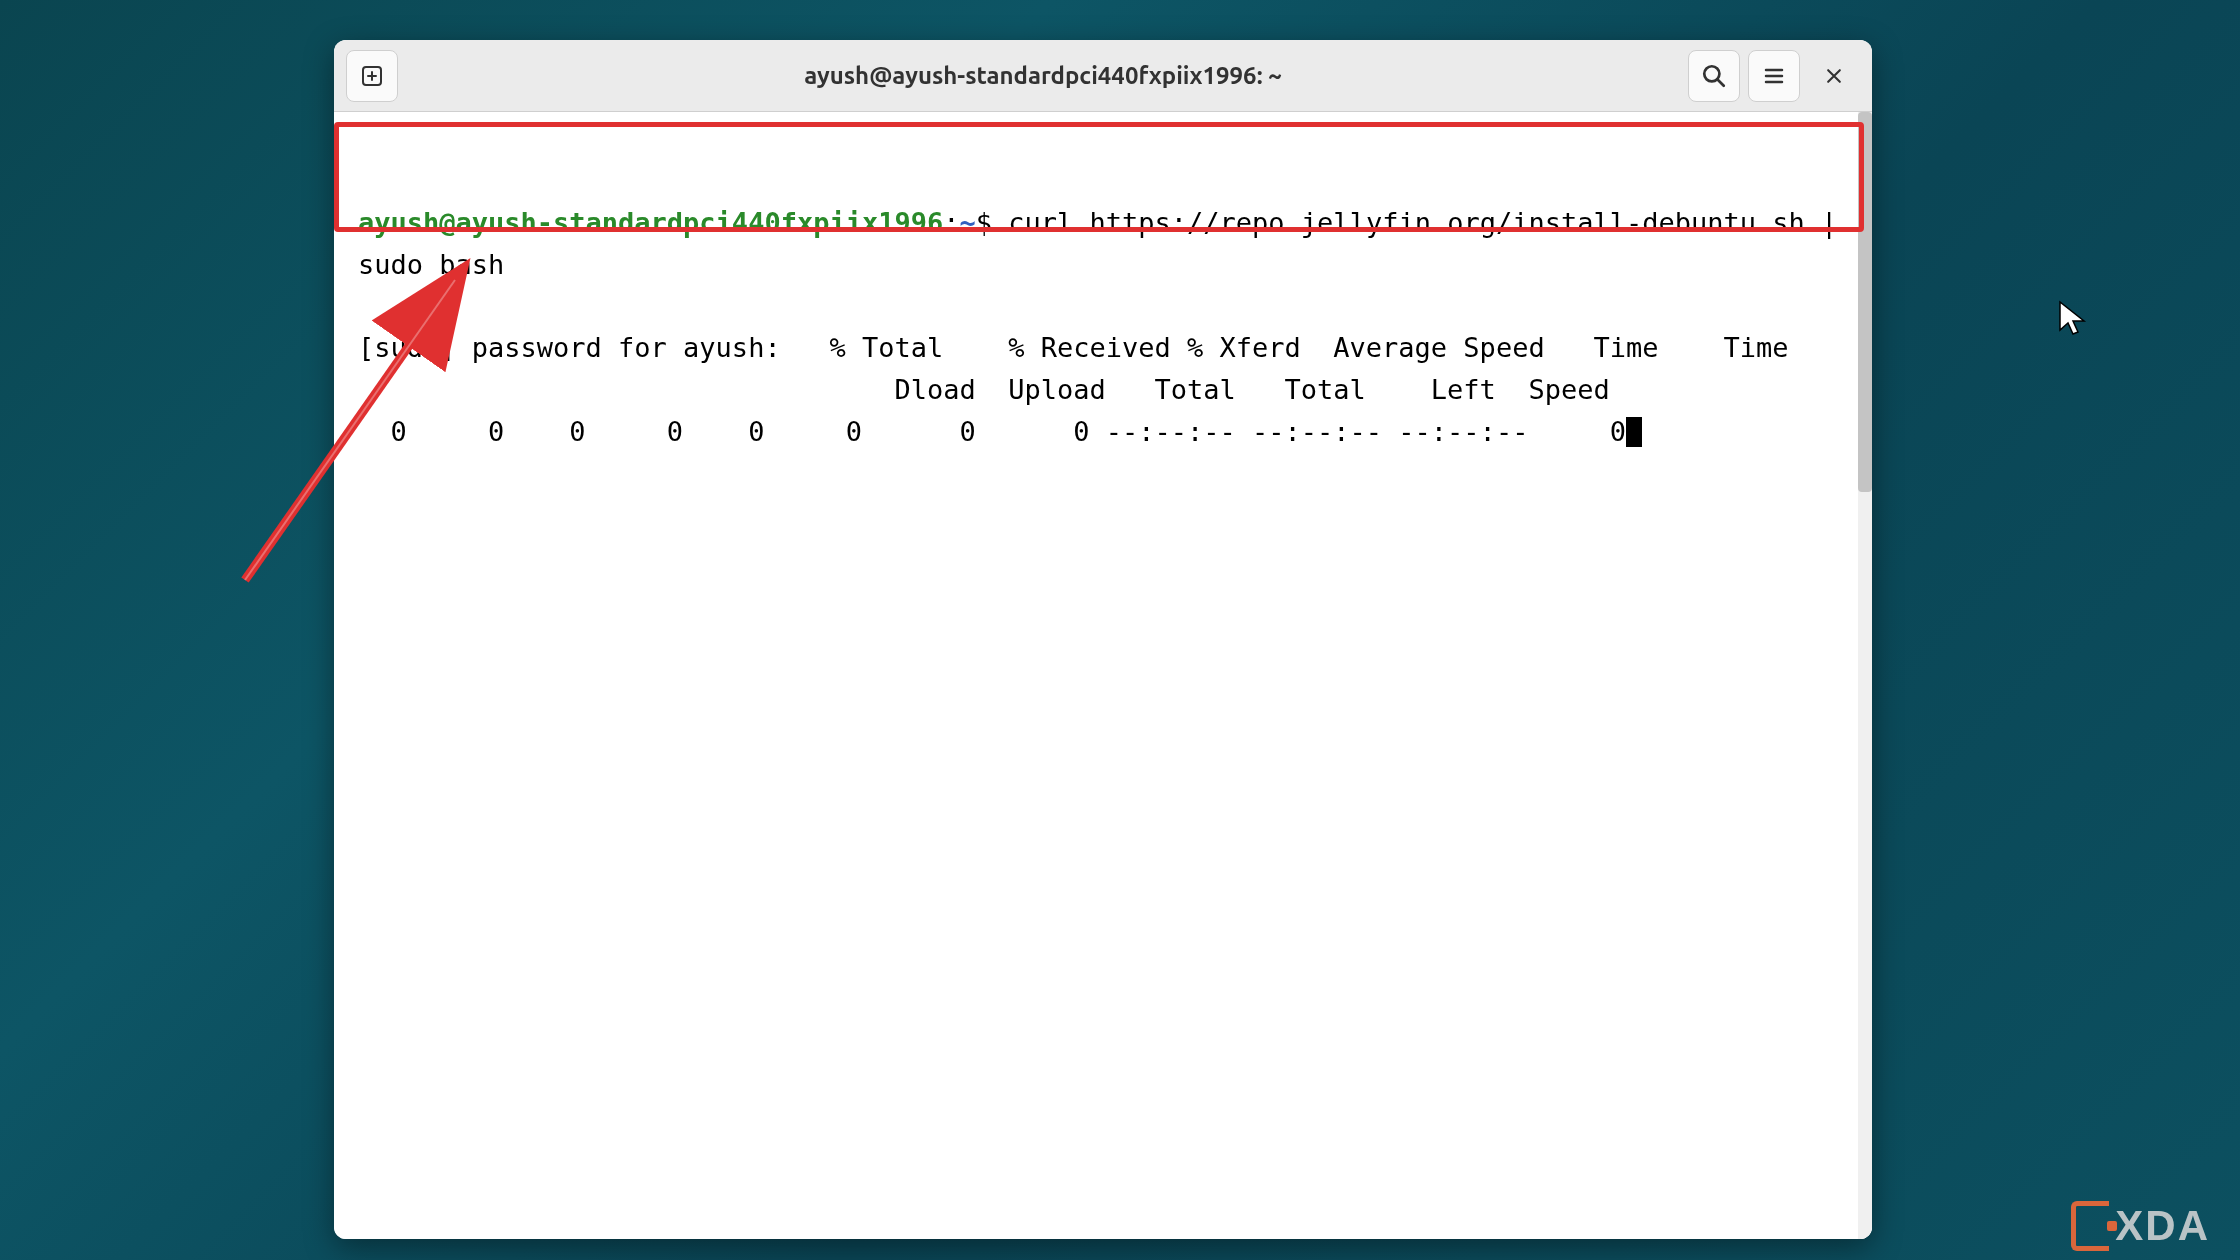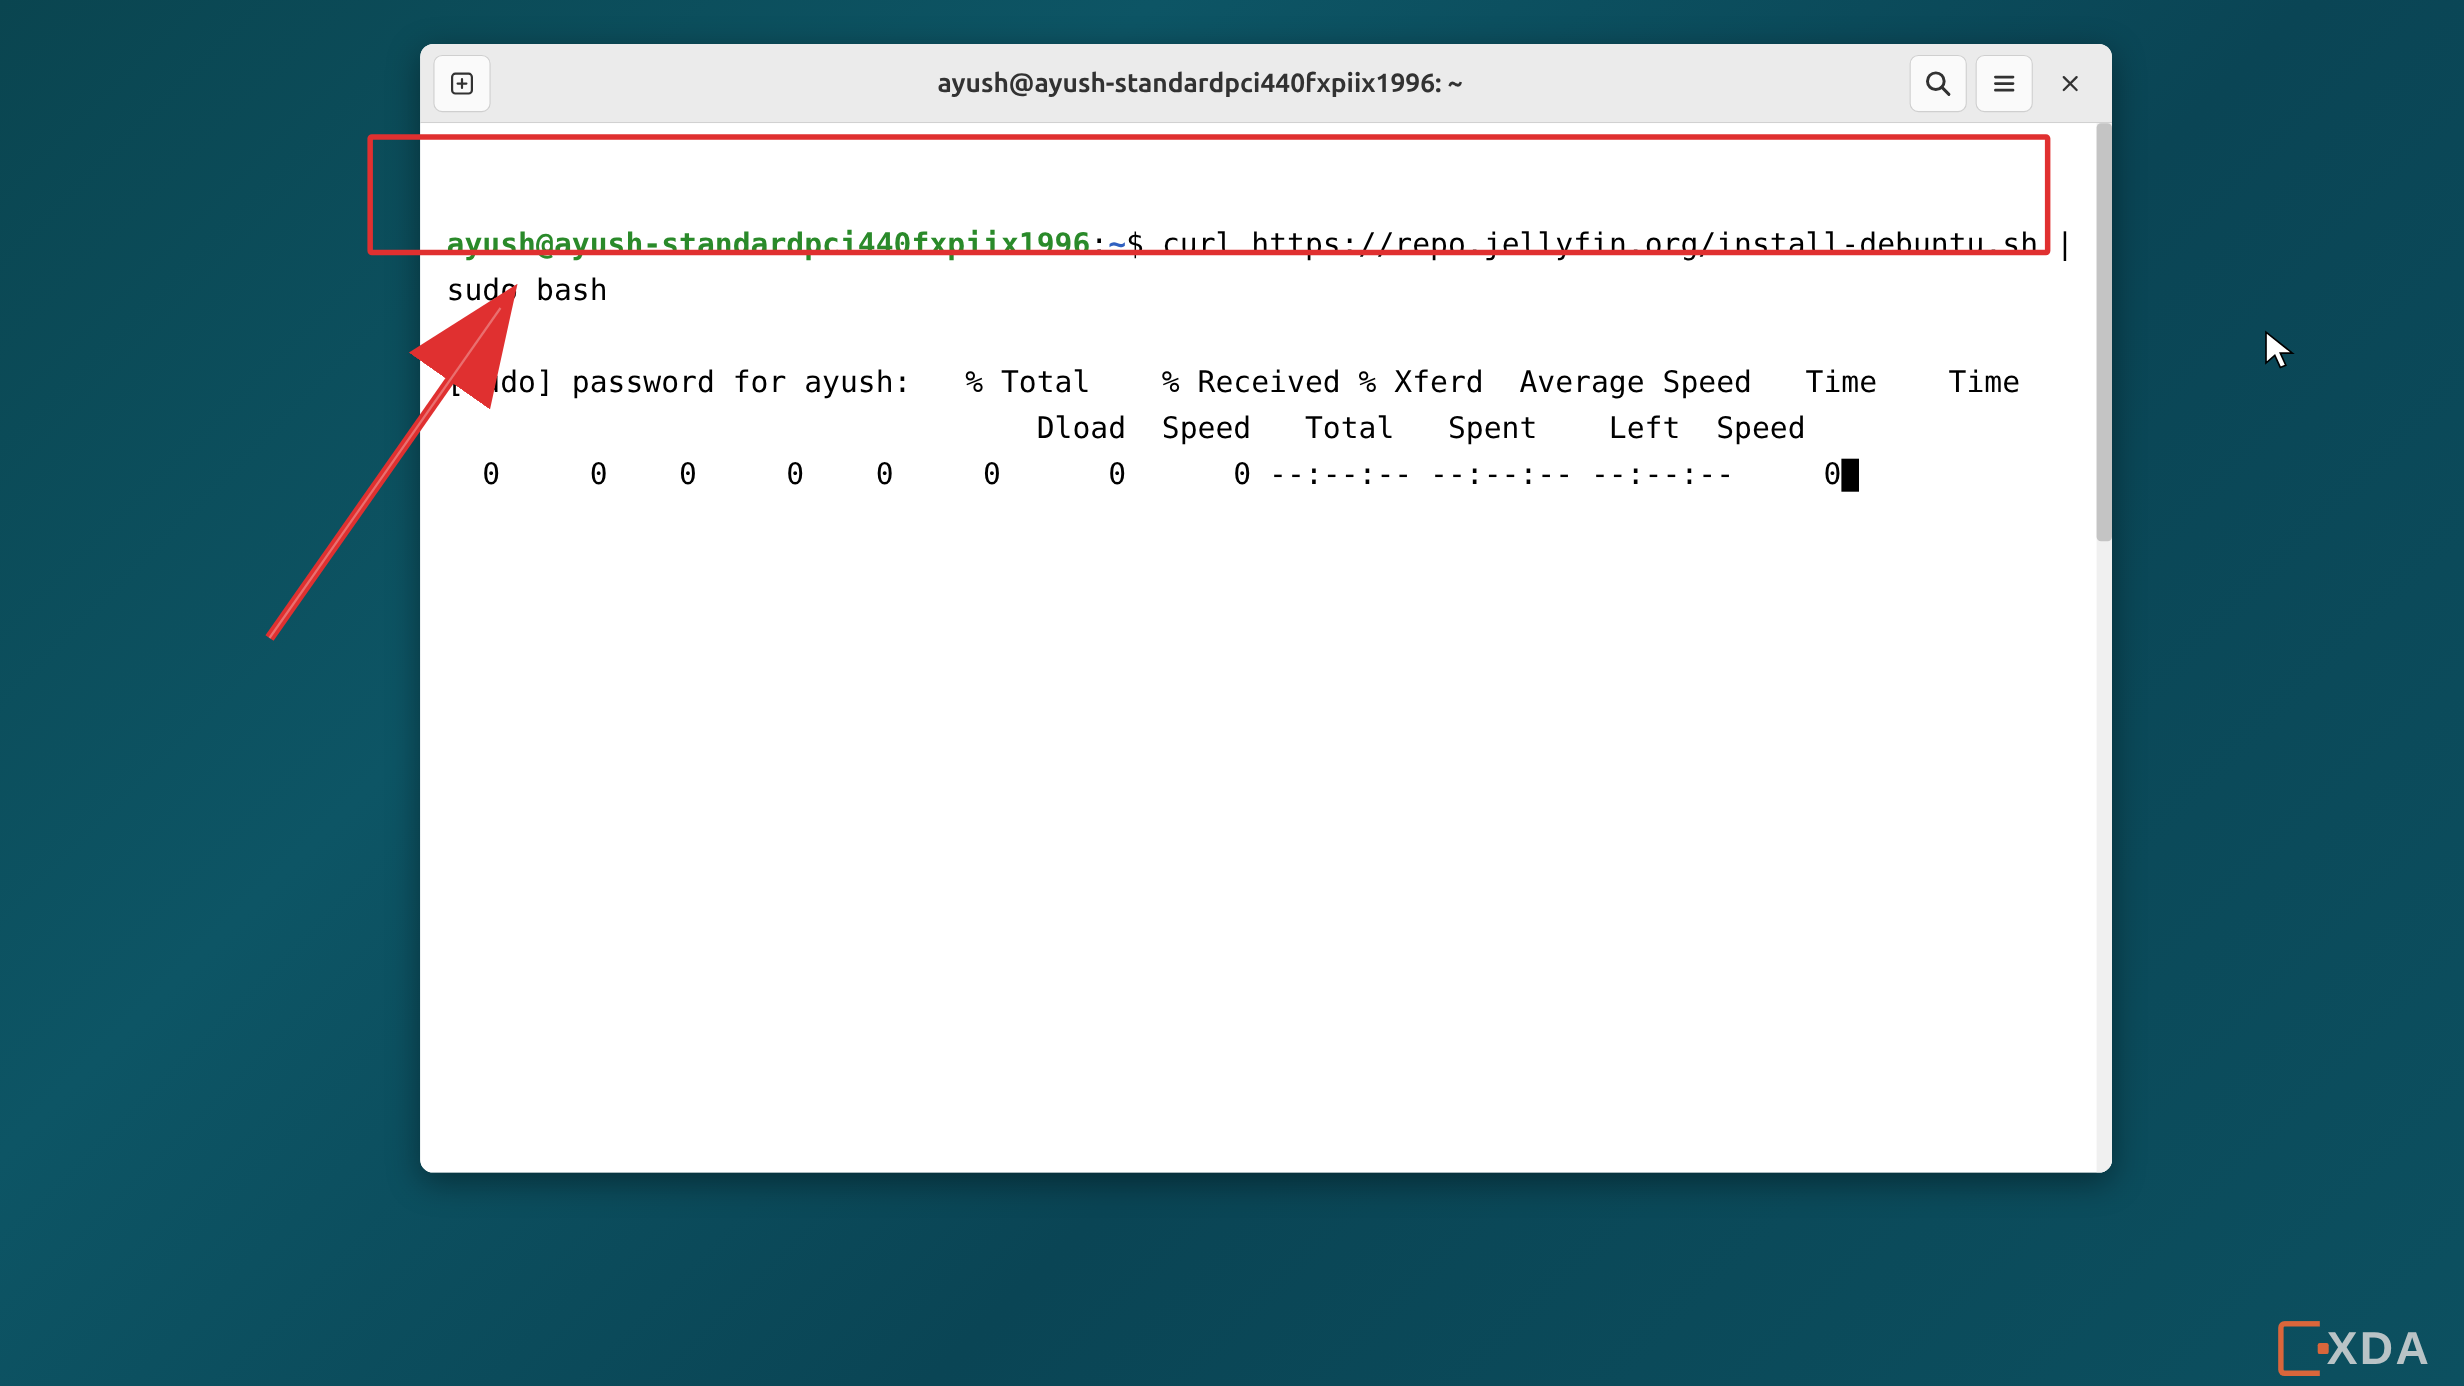--- a/index.html
+++ b/index.html
@@ -9,28 +9,27 @@
       background: linear-gradient(135deg, #0a4550 0%, #0d5565 30%, #0a4555 60%, #0c5060 100%);
       font-family: monospace;
       position: relative;
       overflow: hidden;
     }
     .terminal-window {
       position: absolute;
       left: 334px;
       top: 40px;
       width: 1538px;
-      height: 1026px;
+      height: 1199px;
       background: #ffffff;
       border-radius: 12px;
       box-shadow: 0 8px 30px rgba(0,0,0,0.4);
       display: flex;
       flex-direction: column;
       overflow: hidden;
-      margin-left: 48px;
     }
     .title-bar {
       height: 72px;
       background: #ebebeb;
       border-bottom: 1px solid #cfcfcf;
       display: flex;
       align-items: center;
       padding: 0 12px;
       gap: 8px;
     }
@@ -193,21 +192,21 @@
         <svg width="20" height="20" viewBox="0 0 24 24">
           <path d="M5 5 L19 19 M19 5 L5 19" stroke="#323232" stroke-width="2.5" stroke-linecap="round"></path>
         </svg>
       </div>
     </div>
   </div>
 
   <div class="terminal-body">
     <span class="command-line"><span class="prompt-user">ayush@ayush-standardpci440fxpiix1996</span><span>:</span><span class="prompt-path">~</span><span class="prompt-dollar">$</span> <span>curl https://repo.jellyfin.org/install-debuntu.sh | sudo bash</span></span>
 <span>[sudo] password for ayush:   % Total    % Received % Xferd  Average Speed   Time    Time     Time  Current</span>
-<span>                                 Dload  Speed   Total   Spent    Left  Speed</span>
+<span>                                 Dload  Upload   Total   Total    Left  Speed</span>
 <span>  0     0    0     0    0     0      0      0 --:--:-- --:--:-- --:--:--     0</span><span class="cursor-block"></span>
   </div>
 
   <div class="scrollbar">
     <div class="scrollbar-thumb"></div>
   </div>
 </div>
 
 <div class="highlight-box"></div>
 

